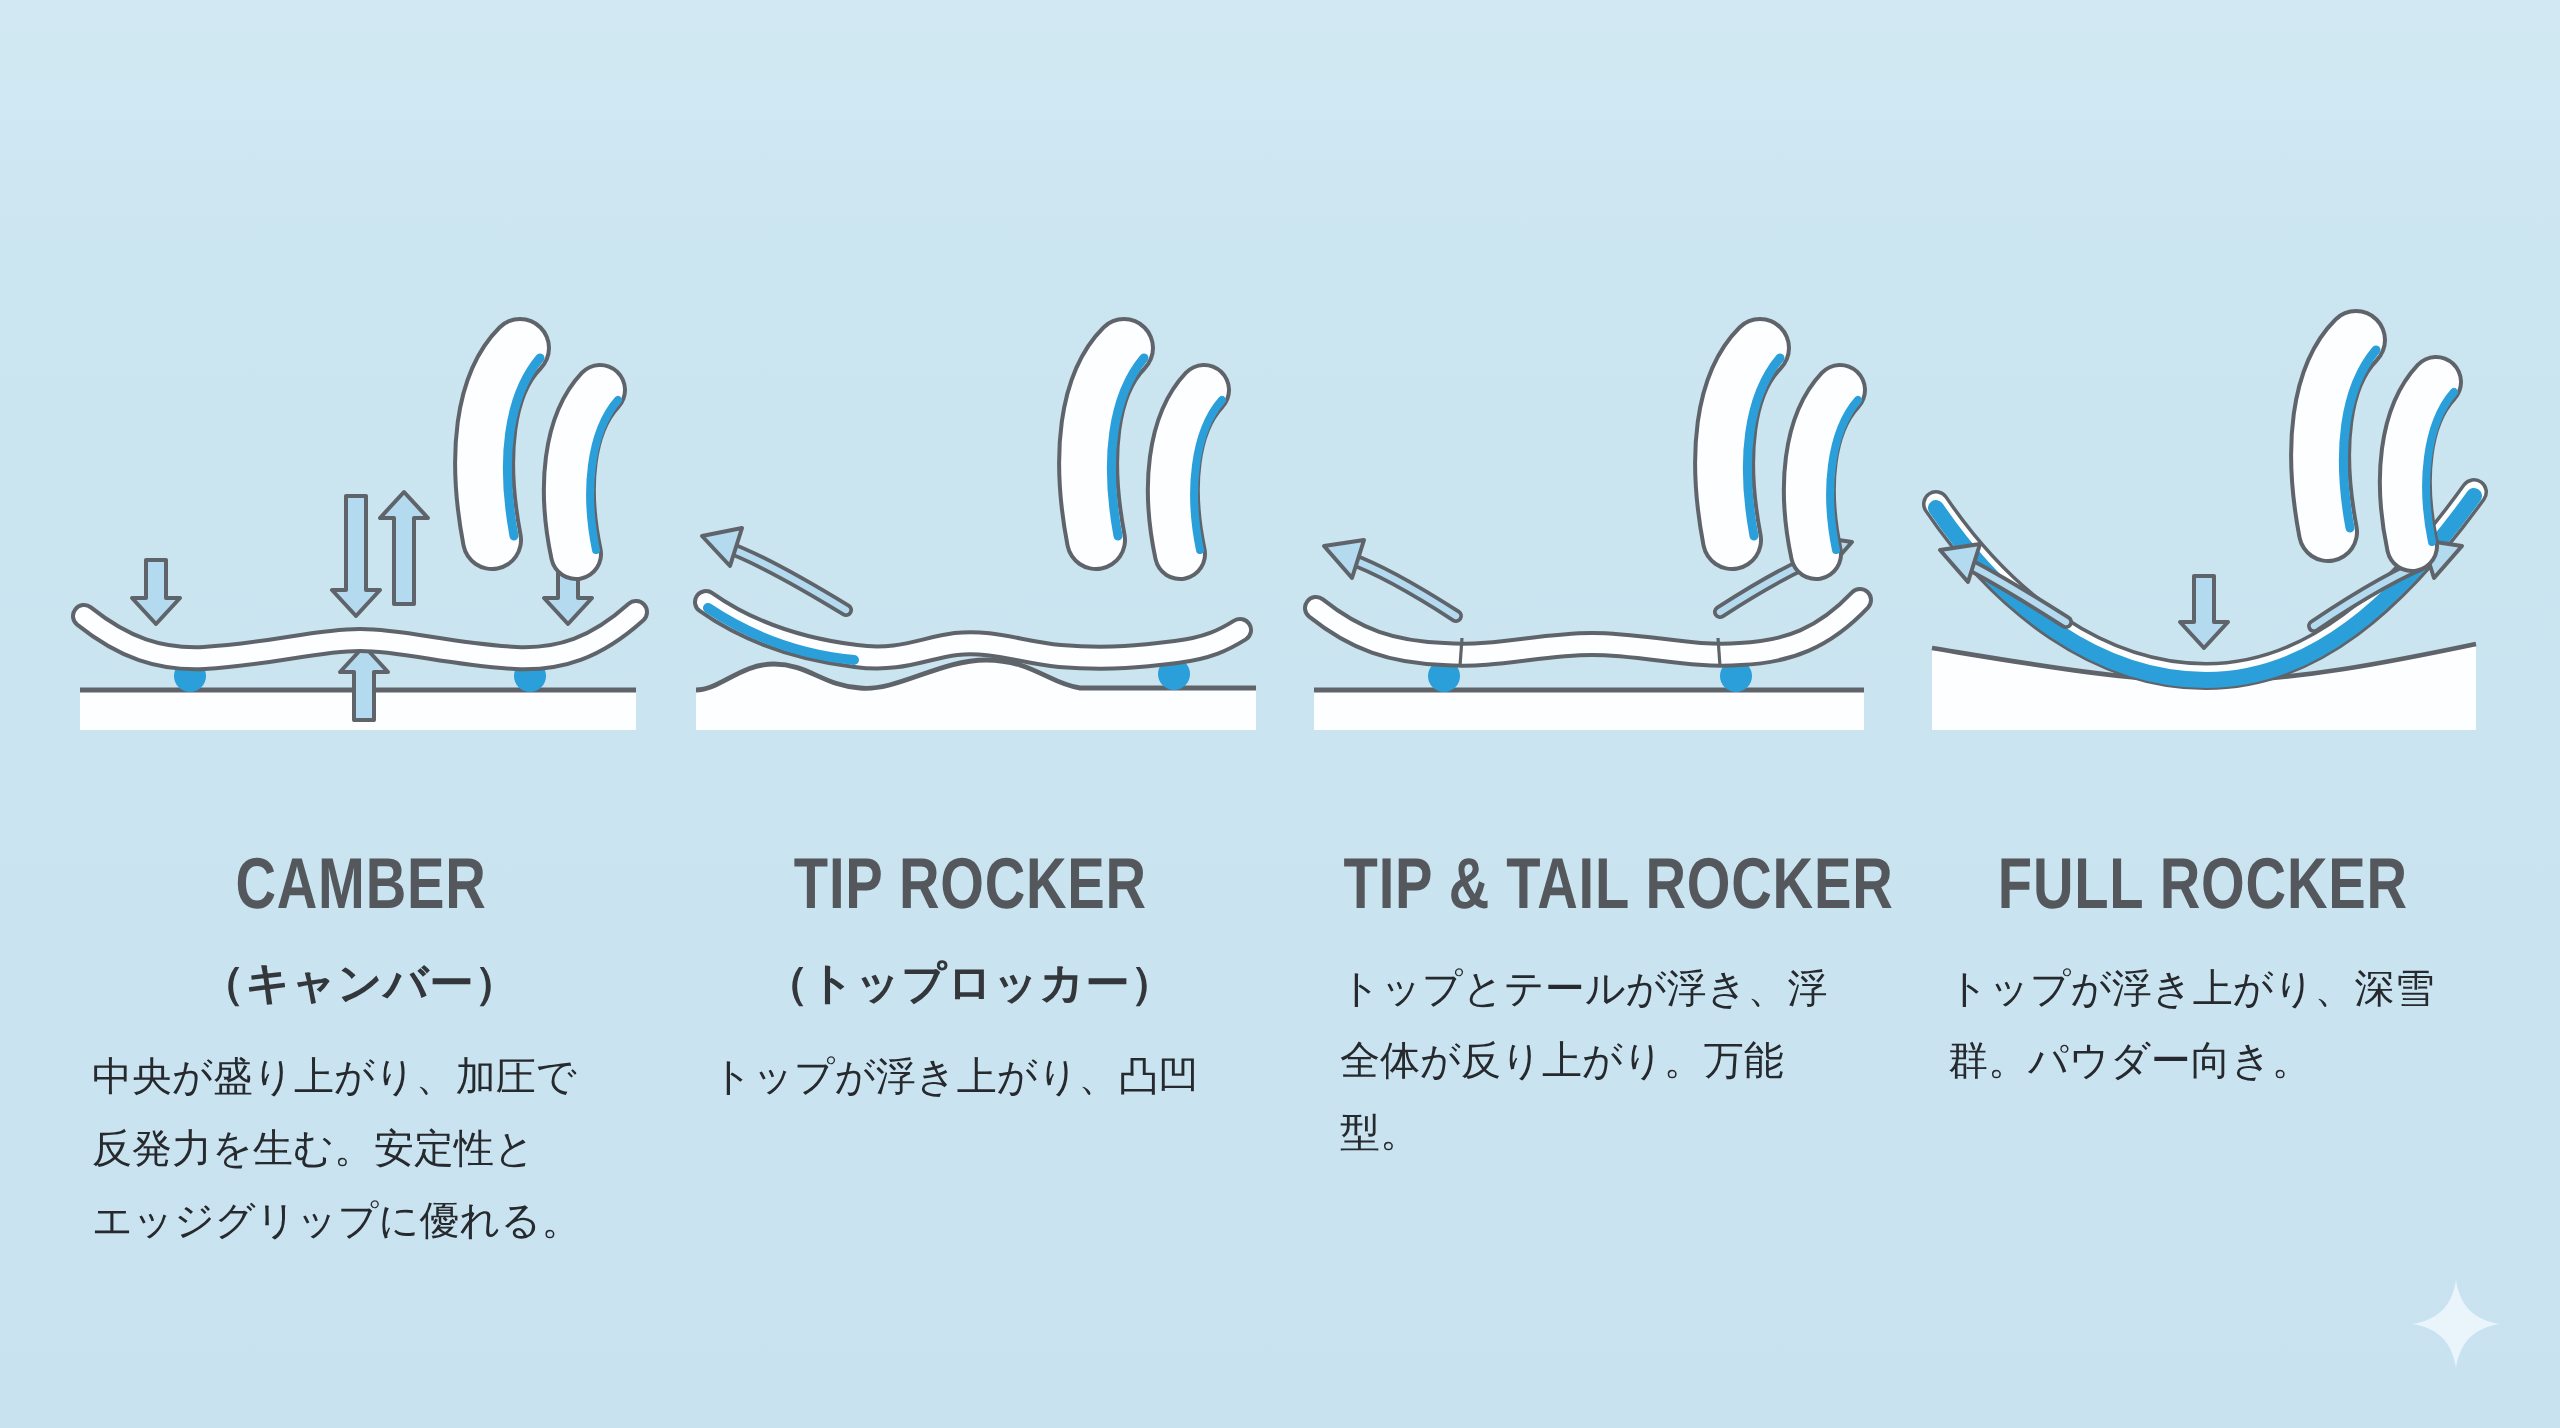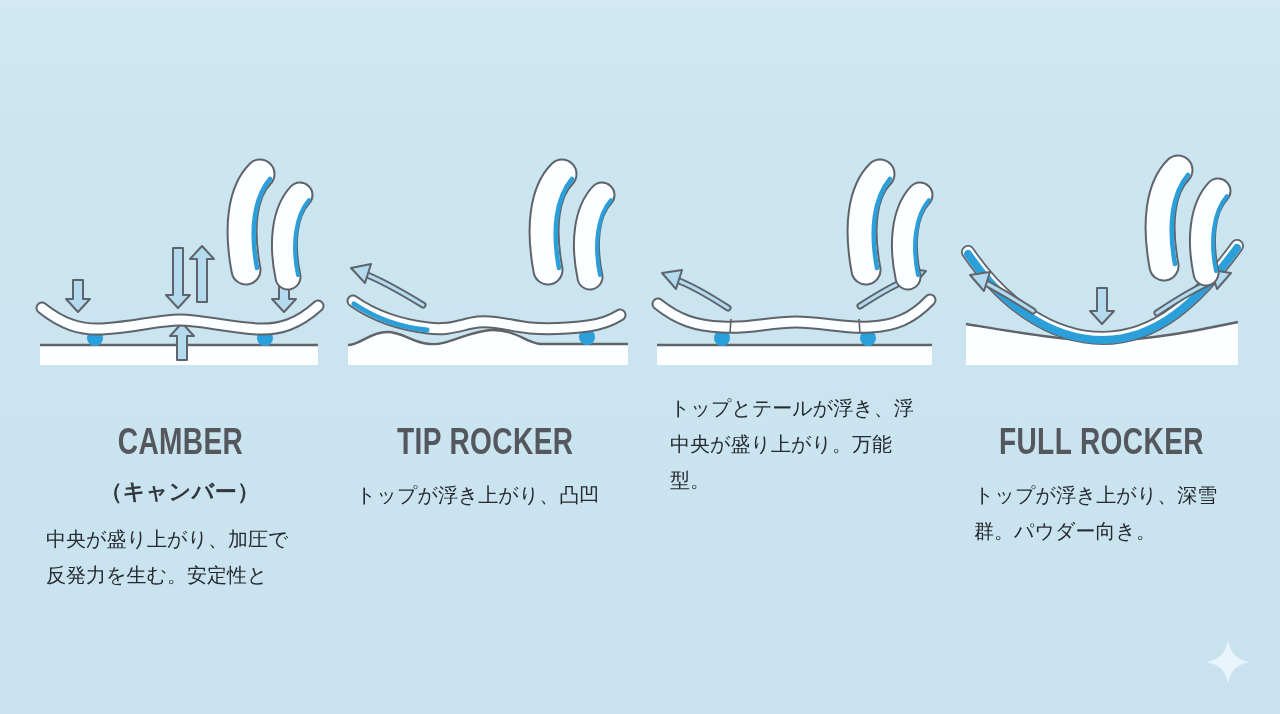--- a/index.html
+++ b/index.html
@@ -89,20 +89,21 @@
       </g>
       <use href="#skiTips" transform="translate(226,16)"></use>
     </svg>
     <div class="caption">
       <h2 class="title"><span class="title-inner">CAMBER</span></h2>
       <div class="subtitle">（キャンバー）</div>
     </div>
     <div class="desc">
       <span class="line">中央が盛り上がり、加圧で</span>
       <span class="line">反発力を生む。安定性と</span>
+      <span class="line">エッジグリップに優れる。</span>
     </div>
   </section>
 
   <section class="column col-2">
     <svg class="diagram" viewBox="0 0 320 235">
       <g>
         <path class="gfill" d="M 28,205 C 40,205 50,192 67,192 C 84,192 92,203 110,204 C 128,206 150,190 173,190 C 196,190 205,202 220,204 L 308,204 L 308,225 L 28,225 Z"></path>
         <path class="gline" d="M 28,205 C 40,205 50,192 67,192 C 84,192 92,203 110,204 C 128,206 150,190 173,190 C 196,190 205,202 220,204 L 308,204"></path>
       </g>
       <circle class="dot" cx="267" cy="197" r="8"></circle>
@@ -113,20 +114,21 @@
       </g>
       <g>
         <path class="curve-out" d="M 103,165 Q 62,140 42,133"></path>
         <path class="curve-in" d="M 103,165 Q 62,140 42,133"></path>
         <path class="ahead" d="M 31,128 L 51,124 L 45,143 Z"></path>
       </g>
       <use href="#skiTips" transform="translate(208,16)"></use>
     </svg>
     <div class="caption">
       <h2 class="title"><span class="title-inner">TIP ROCKER</span></h2>
+      <div class="subtitle">（トップロッカー）</div>
     </div>
     <div class="desc">
       <span class="line">トップが浮き上がり、凸凹</span>
       <span class="line"></span>
     </div>
   </section>
 
   <section class="column col-3">
     <svg class="diagram" viewBox="0 0 320 235">
       <g>
@@ -149,24 +151,25 @@
         <path class="ahead" d="M 22,133 L 42,130 L 36,149 Z"></path>
       </g>
       <g>
         <path class="curve-out" d="M 220,166 Q 254,144 274,137"></path>
         <path class="curve-in" d="M 220,166 Q 254,144 274,137"></path>
         <path class="ahead" d="M 286,131 L 266,128 L 272,147 Z"></path>
       </g>
       <use href="#skiTips" transform="translate(206,16)"></use>
     </svg>
     <div class="caption">
+      <h2 class="title"><span class="title-inner">TIP &amp; TAIL ROCKER</span></h2>
     </div>
     <div class="desc">
       <span class="line">トップとテールが浮き、浮</span>
-      <span class="line">中央が盛り上がり。万能</span>
+      <span class="line">全体が反り上がり。万能</span>
       <span class="line">型。</span>
     </div>
   </section>
 
   <section class="column col-4">
     <svg class="diagram" viewBox="0 0 320 235">
       <g>
         <path class="gfill" d="M 6,184 C 55,192 100,200 143,201 C 190,200 235,191 278,182 L 278,225 L 6,225 Z"></path>
         <path class="gline" d="M 6,184 C 55,192 100,200 143,201 C 190,200 235,191 278,182"></path>
       </g>

